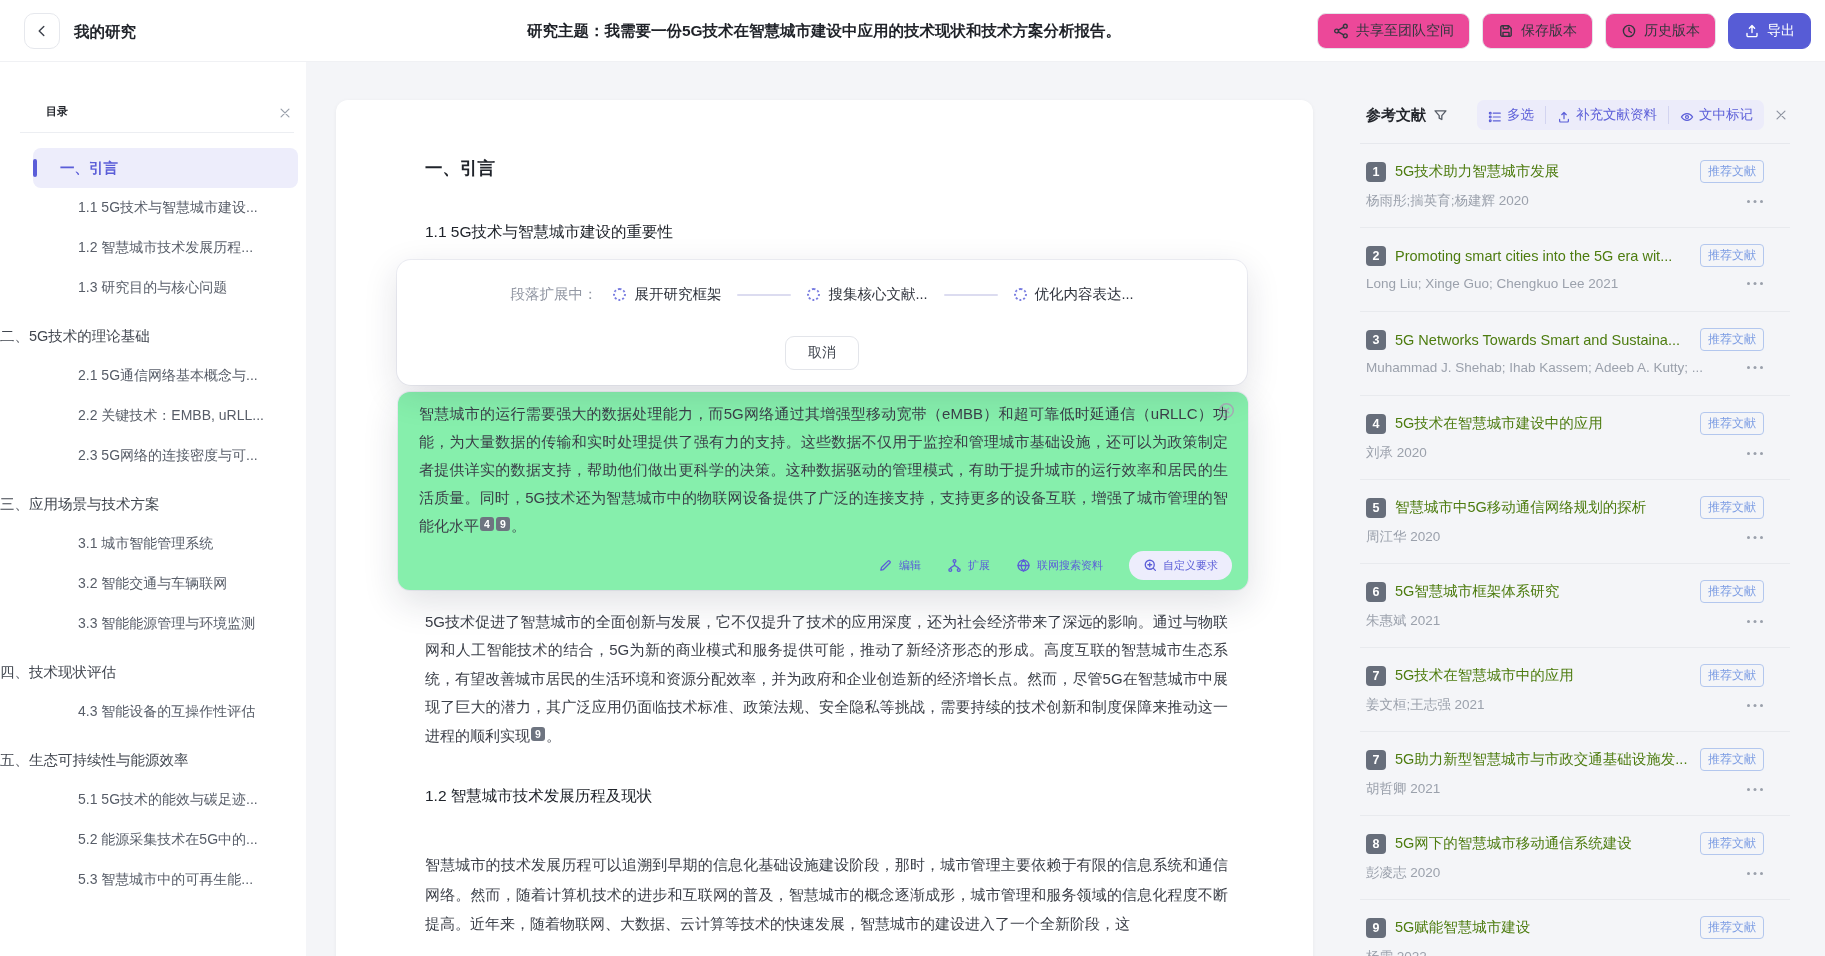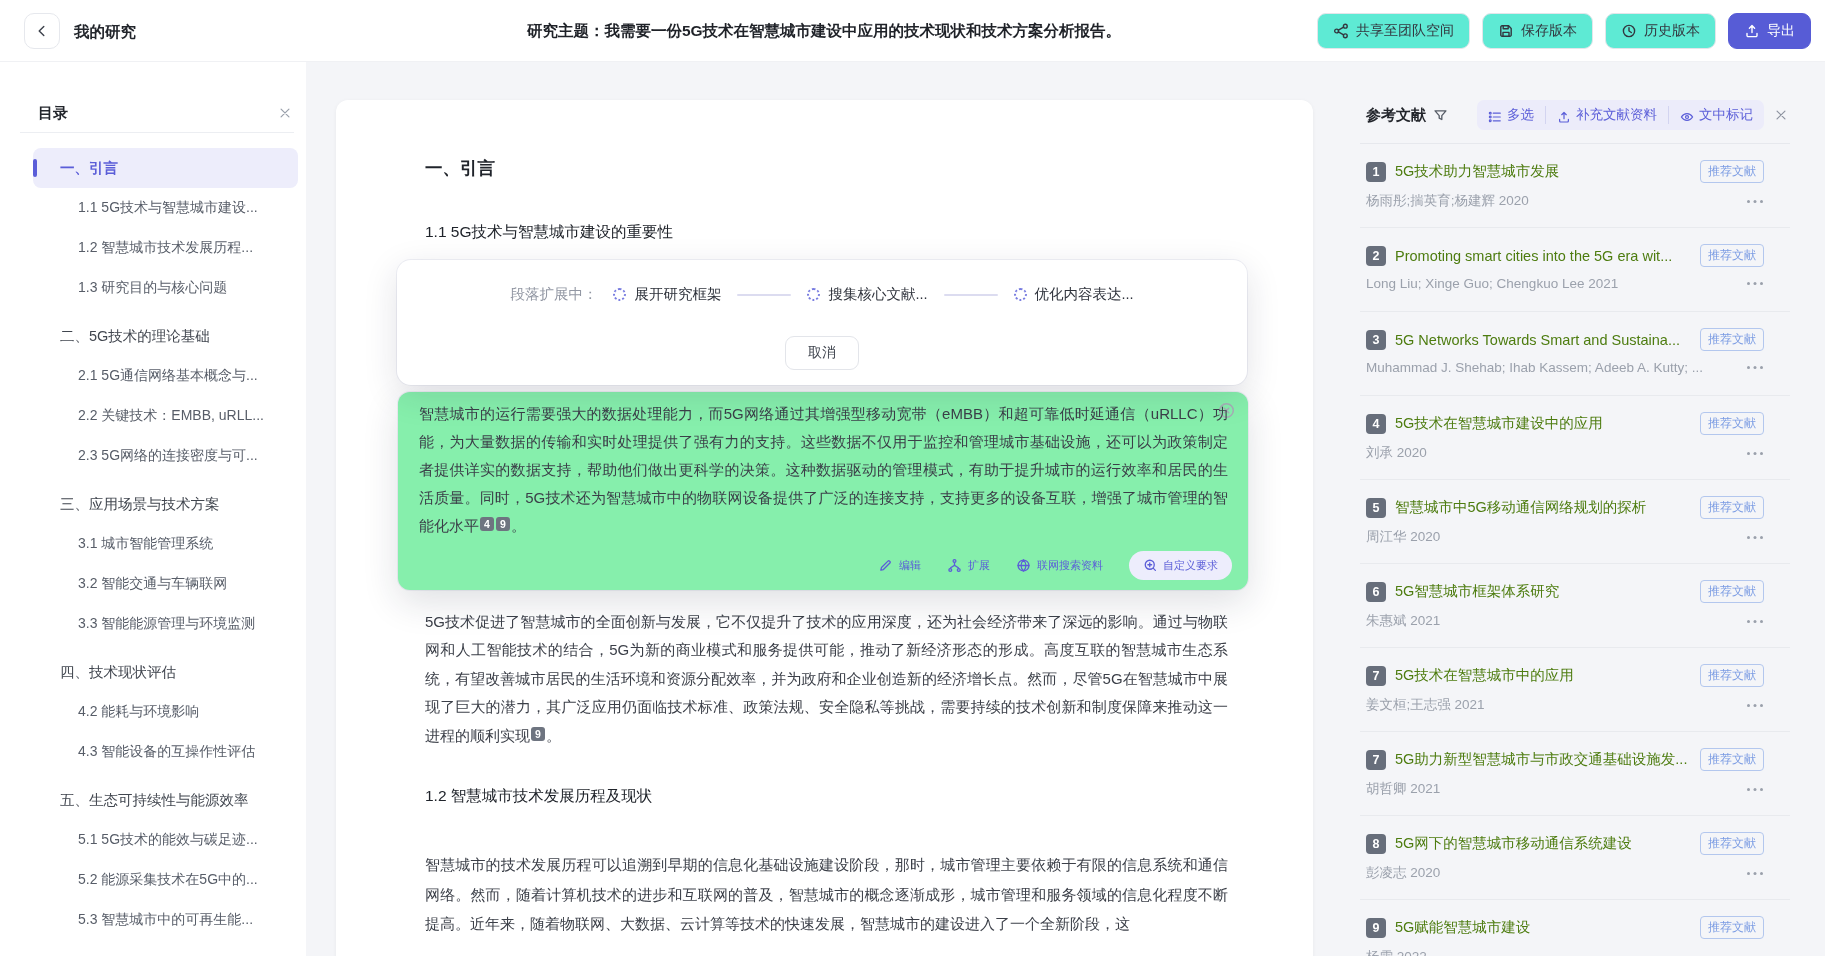--- a/index.html
+++ b/index.html
@@ -13,32 +13,32 @@
   .ico { stroke:currentColor; fill:none; stroke-width:1.4; stroke-linecap:round; stroke-linejoin:round; }
 
   
   .topbar { position:absolute; left:0; top:0; right:0; height:62px; background:#fff; border-bottom:1px solid #f0f1f4; z-index:20; }
   .back-btn { position:absolute; left:24px; top:13px; width:36px; height:36px; border:1px solid #e6e8ed; border-radius:10px;
     display:flex; align-items:center; justify-content:center; color:#3c414b; background:#fff; cursor:pointer; }
   .back-label { position:absolute; left:74px; top:22px; font-size:15.5px; font-weight:700; color:#23262c; }
   .topbar-title { position:absolute; left:824px; top:31px; transform:translate(-50%,-50%); font-size:15.5px; font-weight:700; color:#1f2228; white-space:nowrap; }
   .topbar-actions { position:absolute; right:14px; top:13px; display:flex; gap:12px; }
   .tb-btn { height:36px; display:inline-flex; align-items:center; gap:7px; padding:0 15px; font-size:14px; color:#33373f;
-    background:#5eead4; border:1px solid #e3e5ea; border-radius:9px; cursor:pointer; white-space:nowrap; }
+    background:#ec4899; border:1px solid #e3e5ea; border-radius:9px; cursor:pointer; white-space:nowrap; }
   .tb-btn.primary { background:#575cd6; border-color:#575cd6; color:#fff; }
 
   
   .sidebar { position:absolute; left:0; top:62px; width:306px; bottom:0; background:#fff; z-index:5; overflow:hidden; }
   .sidebar-header { position:relative; height:70px; }
-  .toc-title { position:absolute; left:38px; top:42px; font-size:15px; font-weight:700; color:#23262c; }
+  .toc-title { position:absolute; left:46px; top:42px; font-size:11px; font-weight:700; color:#23262c; }
   .toc-close { position:absolute; right:14px; top:44px; color:#9aa0ab; cursor:pointer; }
   .sidebar-divider { height:1px; background:#eceef2; margin:0 12px 0 20px; }
   .toc-list { padding-top:7px; }
   .toc-item { height:40px; display:flex; align-items:center; font-size:14px; color:#575d68; cursor:pointer; }
-  .toc-item.section { padding-left:60px; margin-top:8px; font-size:14.5px; color:#41464f; }
+  .toc-item.section { margin-top:8px; font-size:14.5px; color:#41464f; }
   .toc-item.sub { padding-left:78px; }
   .toc-item.active { margin-left:33px; margin-right:8px; padding-left:27px; background:#ededfb; border-radius:8px;
     color:#5b5ed8; font-weight:700; position:relative; }
   .toc-item.active::before { content:""; position:absolute; left:0; top:11px; width:4px; height:18px; border-radius:3px; background:#5b5ed8; }
 
   
   .doc-card { position:absolute; left:336px; top:100px; width:977px; height:900px; background:#fff;
     border-radius:12px 12px 0 0; box-shadow:0 1px 4px rgba(25,28,40,.05); z-index:1; }
   .doc-h1 { position:absolute; left:89px; top:56px; font-size:17.5px; font-weight:700; color:#20242b; }
   .doc-h2 { position:absolute; left:89px; font-size:15.5px; font-weight:400; color:#20242b; }
@@ -195,23 +195,20 @@
     <div class="toc-item sub">
         <span>3.2 智能交通与车辆联网</span>
       </div>
     <div class="toc-item sub">
         <span>3.3 智能能源管理与环境监测</span>
       </div>
     <div class="toc-item section">
         <span>四、技术现状评估</span>
       </div>
     <div class="toc-item sub">
-        <span>4.2 能耗与环境影响</span>
-      </div>
-    <div class="toc-item sub">
         <span>4.3 智能设备的互操作性评估</span>
       </div>
     <div class="toc-item section">
         <span>五、生态可持续性与能源效率</span>
       </div>
     <div class="toc-item sub">
         <span>5.1 5G技术的能效与碳足迹...</span>
       </div>
     <div class="toc-item sub">
         <span>5.2 能源采集技术在5G中的...</span>

